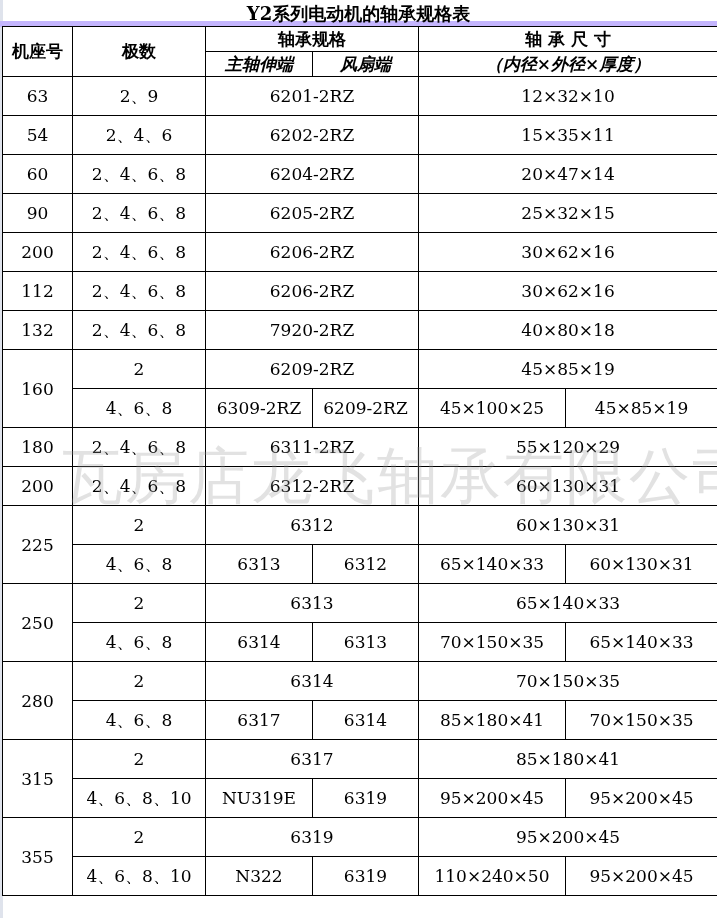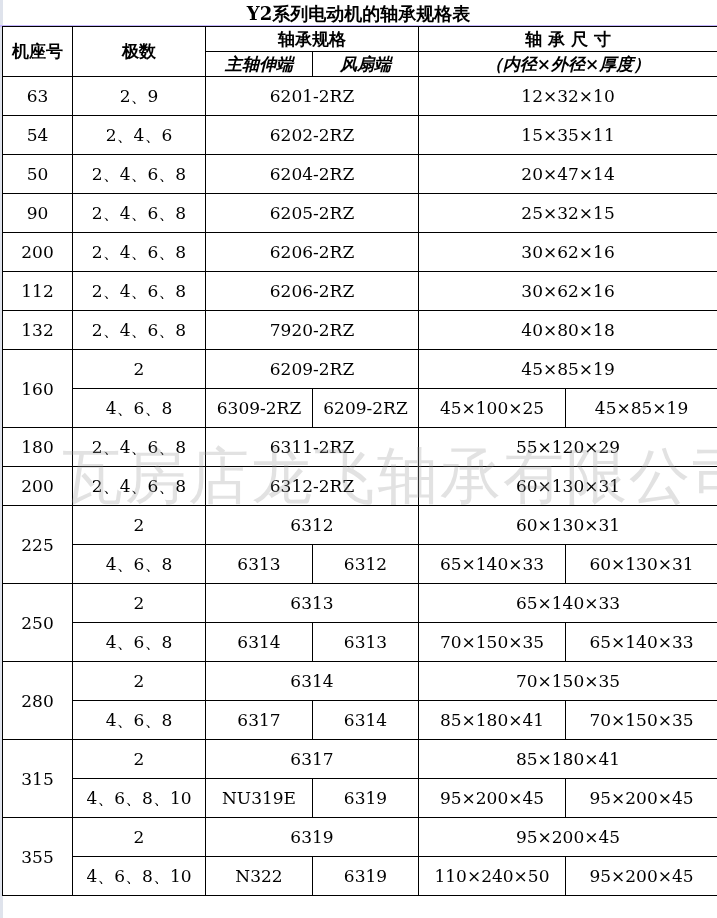--- a/index.html
+++ b/index.html
@@ -2,21 +2,21 @@
 <html><head>
 <meta charset="utf-8">
 <style>
   html, body { margin:0; padding:0; background:#ffffff; }
   body { width:717px; height:918px; position:relative; overflow:hidden;
          font-family:"DejaVu Serif","Liberation Serif",serif; color:#000; }
   .frame { position:absolute; left:0; top:0; width:717px; height:918px;
            border-left:3px solid #dfe3ec; box-sizing:border-box; }
   .title { position:absolute; left:0; top:0; width:717px; height:27px;
            line-height:28px; text-align:center; font-size:18px; font-weight:bold;
-           border-bottom:2px solid #c4b5fd; box-sizing:border-box; letter-spacing:0px; }
+           border-bottom:6px solid #c4b5fd; box-sizing:border-box; letter-spacing:0px; }
   table { position:absolute; left:2px; top:26px; border-collapse:collapse;
           table-layout:fixed; width:715px; }
   td, th { border:1.5px solid #000; text-align:center; vertical-align:middle;
            font-weight:normal; font-size:17px; padding:0; white-space:nowrap;
            overflow:hidden; }
   th { font-size:17px; font-weight:bold; }
   tr.h1 th { height:24px; }
   tr.h2 th { height:24px;font-style:italic; }
   tr.r td { height:38px; }
   .watermark { position:absolute; left:62px; top:436px; width:600px;
@@ -63,21 +63,21 @@
         <td colspan="2">6201-2RZ</td>
         <td colspan="2">12×32×10</td>
       </tr>
     <tr class="r">
         <td>54</td>
         <td>2、4、6</td>
         <td colspan="2">6202-2RZ</td>
         <td colspan="2">15×35×11</td>
       </tr>
     <tr class="r">
-        <td>50</td>
+        <td>60</td>
         <td>2、4、6、8</td>
         <td colspan="2">6204-2RZ</td>
         <td colspan="2">20×47×14</td>
       </tr>
     <tr class="r">
         <td>90</td>
         <td>2、4、6、8</td>
         <td colspan="2">6205-2RZ</td>
         <td colspan="2">25×32×15</td>
       </tr>

